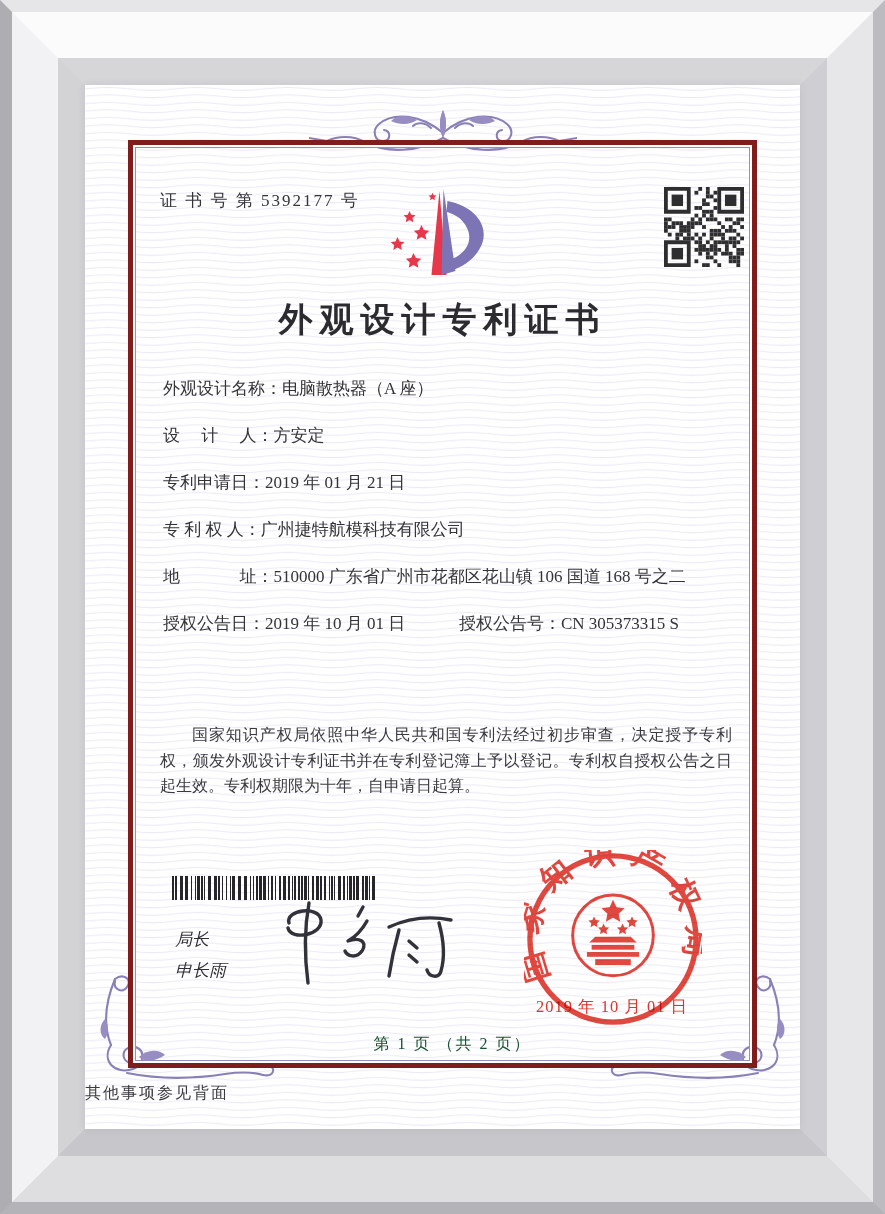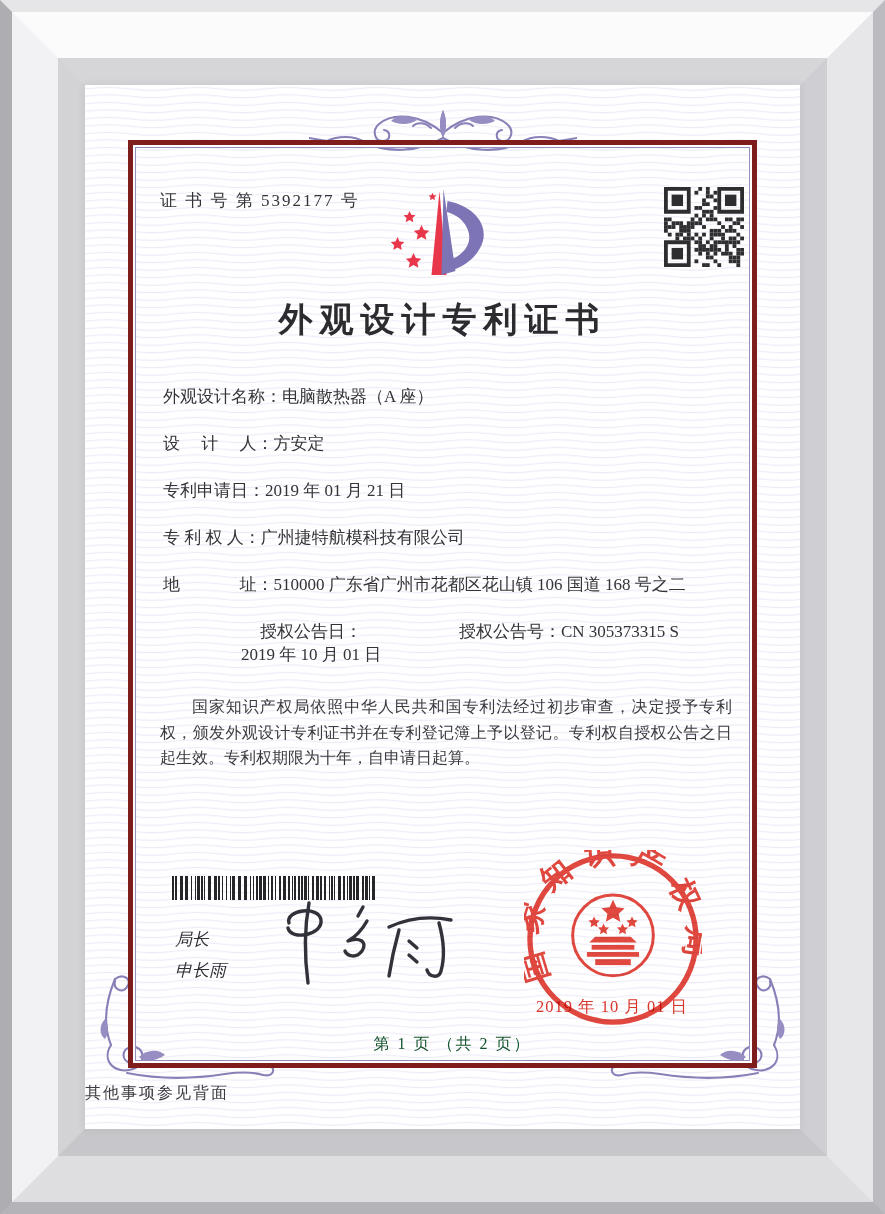--- a/index.html
+++ b/index.html
@@ -29,29 +29,29 @@
 
   .logo { position:absolute; left:50%; top:40px; transform:translateX(-52%); }
 
   .qr { position:absolute; right:8px; top:42px; width:80px; height:80px; }
   .qr svg { width:100%; height:100%; }
   .qr .dark { fill:#2e2e31; }
 
   .title { position:absolute; left:0; right:0; top:152px; text-align:center;
            font-size:34px; font-weight:bold; letter-spacing:7px; color:#2c2c30; }
 
-  .fields { position:absolute; left:30px; right:22px; top:240px;text-align:center; }
+  .fields { position:absolute; left:30px; right:22px; top:232px; }
   .frow { height:47px; display:flex; align-items:flex-start; font-size:17px; color:#333338; }
   .frow .lab { white-space:pre; }
   .frow .val { white-space:pre; }
-  .frow.grant .cell1 { width:296px; display:flex;flex-direction:column; }
+  .frow.grant .cell1 { width:296px; display:flex; }
 
   .paras { position:absolute; left:27px; right:20px; top:549px;
            font-size:16px; line-height:25.5px; color:#3a3a40; text-align:justify; }
-  .paras p { text-indent:2em; }
+  .paras p { text-indent:2em;margin-top:28px; }
 
   .barcode { position:absolute; left:39px; top:731px; width:205px; height:24px; }
   .barcode svg { width:100%; height:100%; }
   .barcode g { fill:#26262a; }
 
   .signer { position:absolute; left:42px; top:779px; font-size:17px; color:#2f2f35;
             font-family:"Liberation Sans","DejaVu Sans",sans-serif; line-height:31px;font-style:italic; }
 
   .signature { position:absolute; left:138px; top:748px; }
   .signature path { stroke:#32323a; stroke-width:3.4; fill:none;

